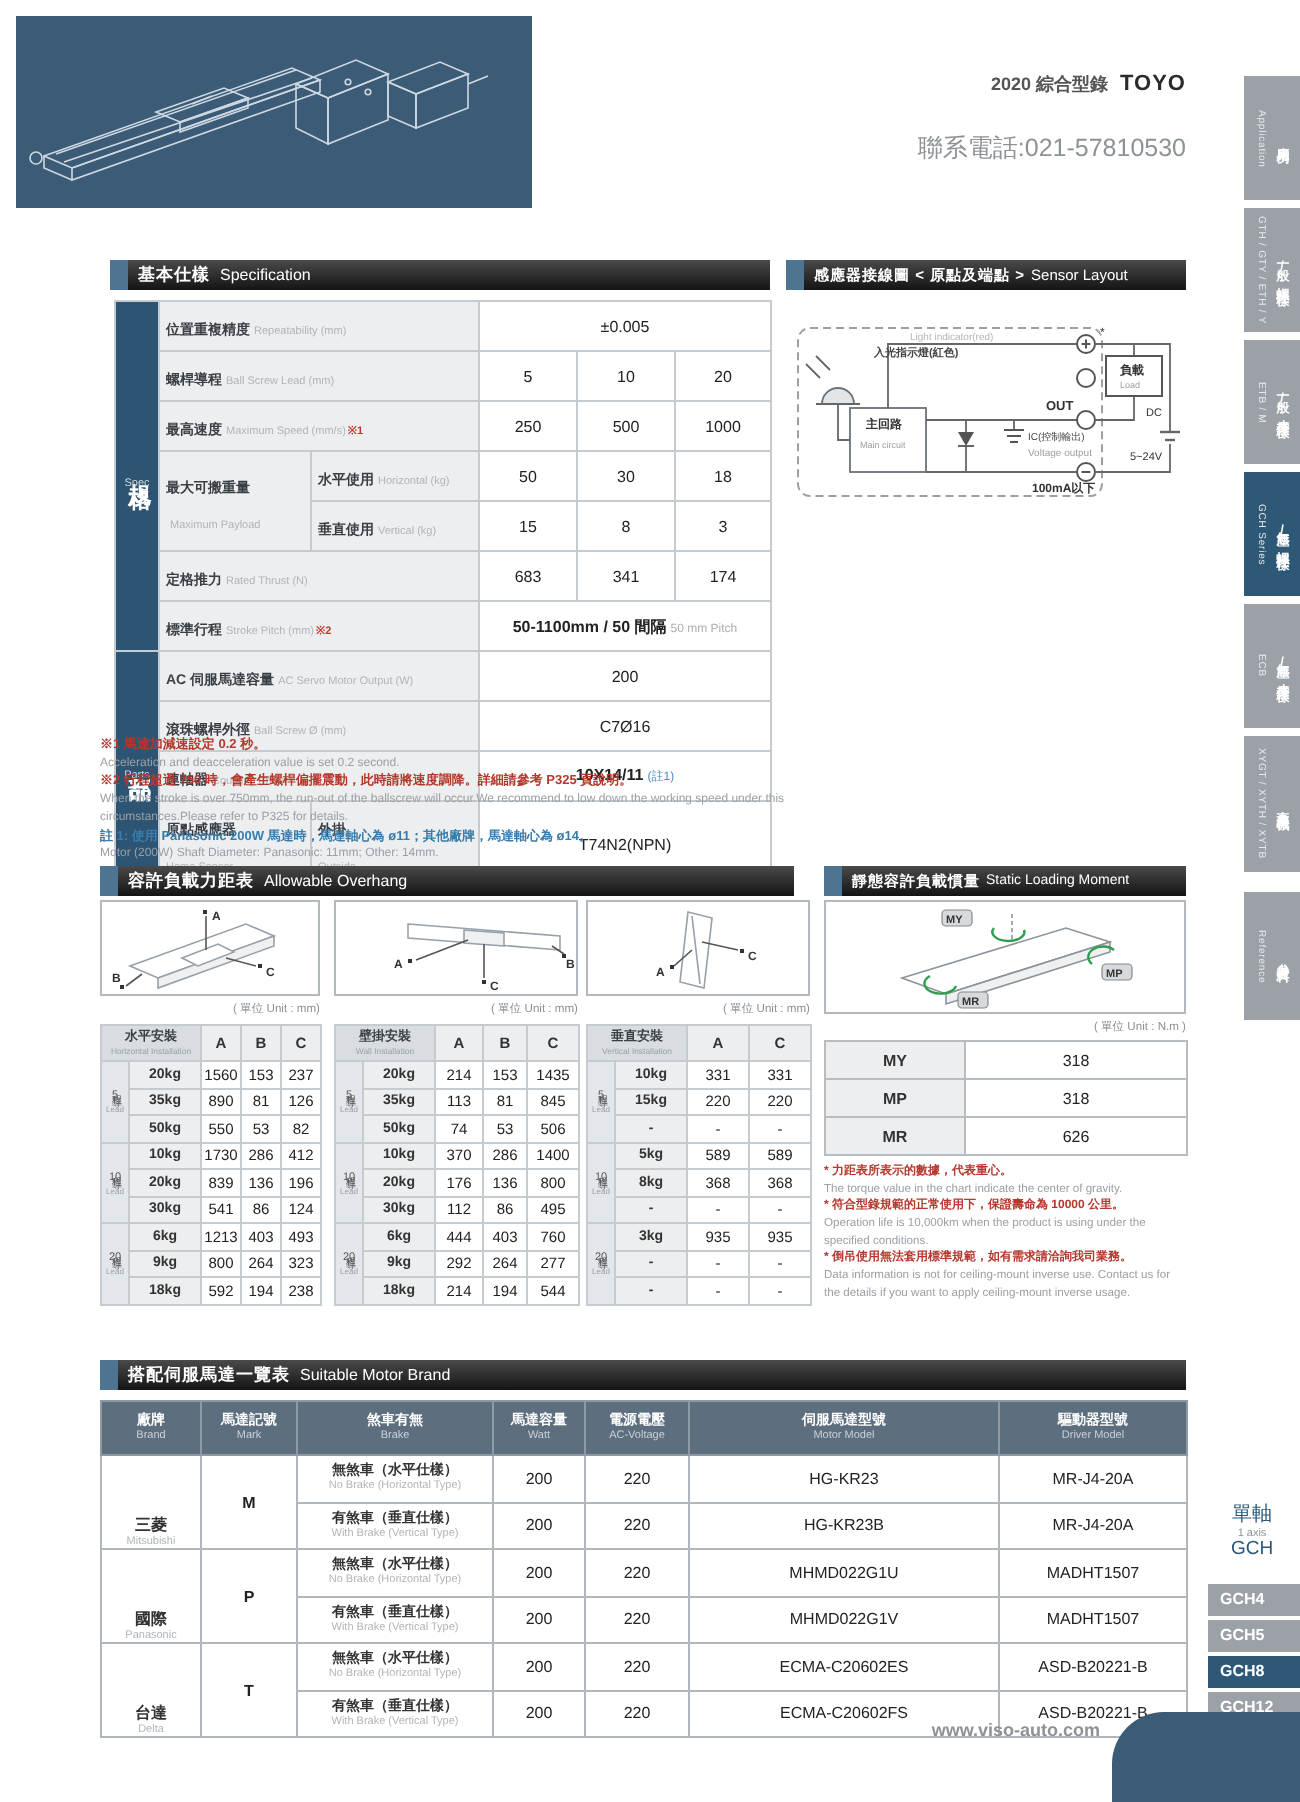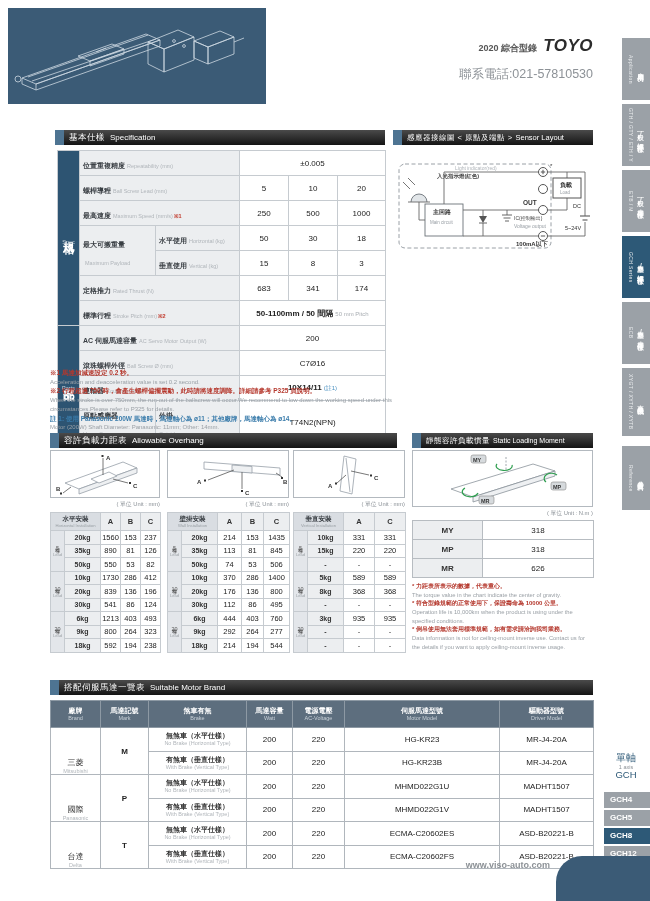--- a/index.html
+++ b/index.html
@@ -5,21 +5,21 @@
   * { margin:0; padding:0; box-sizing:border-box; }
   html,body { background:#fff; }
   body { width:650px; height:901px; font-family:"Liberation Sans", sans-serif; position:relative; overflow:hidden; }
   .abs { position:absolute; }
 
   
   .hero { left:8px; top:8px; width:258px; height:96px; background:#3b5b76; }
 
   
   .cat { left:380px; top:36px; width:213px; text-align:right; color:#555; font-size:9px; font-weight:bold; }
-  .cat .logo { font-weight:900; font-style:italic; font-size:17px; color:#2b2b2b; margin-left:6px; letter-spacing:.5px; }
+  .cat .logo { font-weight:900; font-size:11px; color:#2b2b2b; margin-left:6px; letter-spacing:.5px; }
   .phone { left:380px; top:66px; width:213px; text-align:right; font-size:12.5px; color:#8d9297; }
   .web { left:370px; top:860px; width:180px; text-align:right; font-size:9px; font-weight:bold; color:#8d9297; }
   .corner { left:556px; top:856px; width:94px; height:45px; background:#3b5b76; border-top-left-radius:26px; }
 
   
   .vtab { left:622px; width:28px; background:#9ba1a7; display:flex; justify-content:center; align-items:center; gap:2px; }
   .vtab .ven { writing-mode:vertical-rl; font-size:5px; color:#e8eaec; letter-spacing:.4px; }
   .vtab .vzh { writing-mode:vertical-rl; text-orientation:upright; font-size:6.5px; font-weight:bold; color:#fff; letter-spacing:1px; }
   .vtab.active { background:#2d5977; }
 
@@ -27,21 +27,21 @@
   .gblk { left:602px; top:752px; width:48px; text-align:center; line-height:1.15; }
   .gblk .gzh { font-size:10px; font-weight:normal; color:#2d5977; display:block; }
   .gblk .gen { font-size:5.5px; color:#8a9096; display:block; }
   .gblk .gcode { font-size:9.5px; font-weight:normal; color:#2d5977; display:block; }
   .gtab { left:604px; width:46px; height:16px; background:#9ba1a7; color:#fff; font-size:8px; font-weight:bold; line-height:16px; padding-left:6px; }
   .gtab.active { background:#2d5977; }
 
   
   .sbar { height:15px; background:linear-gradient(180deg,#4a4a4a,#141414); display:flex; align-items:center; color:#fff; }
   .sbar::before { content:""; display:block; width:9px; height:100%; background:#4e7492; margin-right:5px; flex:none; }
-  .sbar .zh { font-size:8.5px; font-weight:normal; letter-spacing:.5px; }
+  .sbar .zh { font-size:8.5px; font-weight:bold; letter-spacing:.5px; }
   .sbar .en { font-size:8px; font-weight:normal; margin-left:5px; }
 
   table { border-collapse:collapse; table-layout:fixed; }
 
   
   .spec-table { border:1.5px solid #7d858c; }
   .spec-table td { border:1px solid #c6cbd0; padding:3px 3px; }
   .grp-cell { background:#2d5472; text-align:center; padding:0; }
   .grpwrap { display:flex; flex-direction:column; align-items:center; justify-content:center; gap:3px; }
   .grp-zh { writing-mode:vertical-rl; text-orientation:upright; font-size:11.5px; font-weight:bold; color:#fff; letter-spacing:2px; }
@@ -83,21 +83,21 @@
   .st-lbl { background:#eceef0; font-weight:bold; color:#333; }
   .st-val { background:#fff; color:#222; }
 
   
   .mt { border:1.5px solid #7d858c; }
   .mt th { background:#5d6e7e; border:1px solid #8d99a4; padding:1px; }
   .mt th .zh { font-size:7px; font-weight:bold; color:#fff; display:block; line-height:1.2; }
   .mt th .en { font-size:5.5px; color:#c9d1d8; display:block; font-weight:normal; }
   .mt td { border:1px solid #b0b6bc; text-align:center; background:#fff; font-size:8px; color:#222; }
   .brandc, .markc { background:#eceef0; }
-  .brandc .zh { font-size:8px; font-weight:normal; color:#333; display:block;margin-top:29px; }
+  .brandc .zh { font-size:8px; font-weight:bold; color:#333; display:block;margin-top:29px; }
   .brandc .en { font-size:5.5px; color:#b0b5ba; display:block; }
   .markc { font-size:8px; font-weight:bold; color:#333; }
   .brkc .zh { font-size:7px; font-weight:bold; color:#333; display:block; line-height:1.2; }
   .brkc .en { font-size:5.5px; color:#b0b5ba; display:block; }
 
   svg text { font-family:"Liberation Sans", sans-serif; }
 </style>
 </head>
 <body>
 

